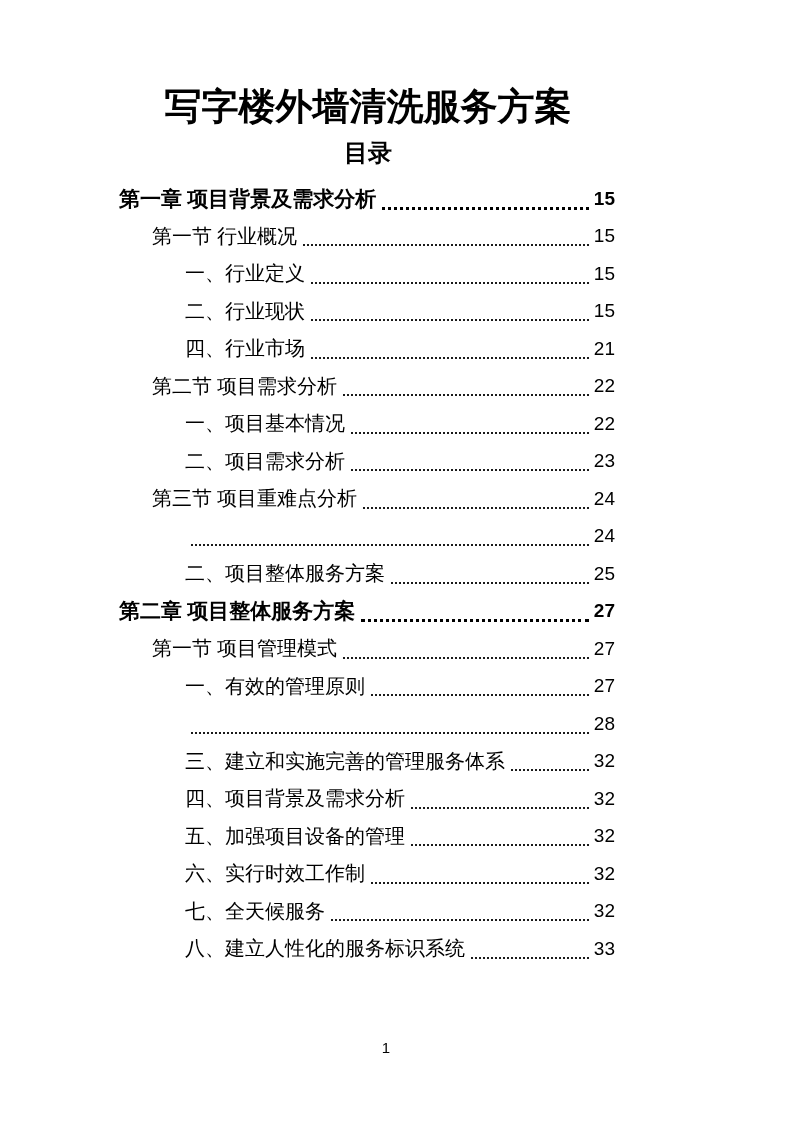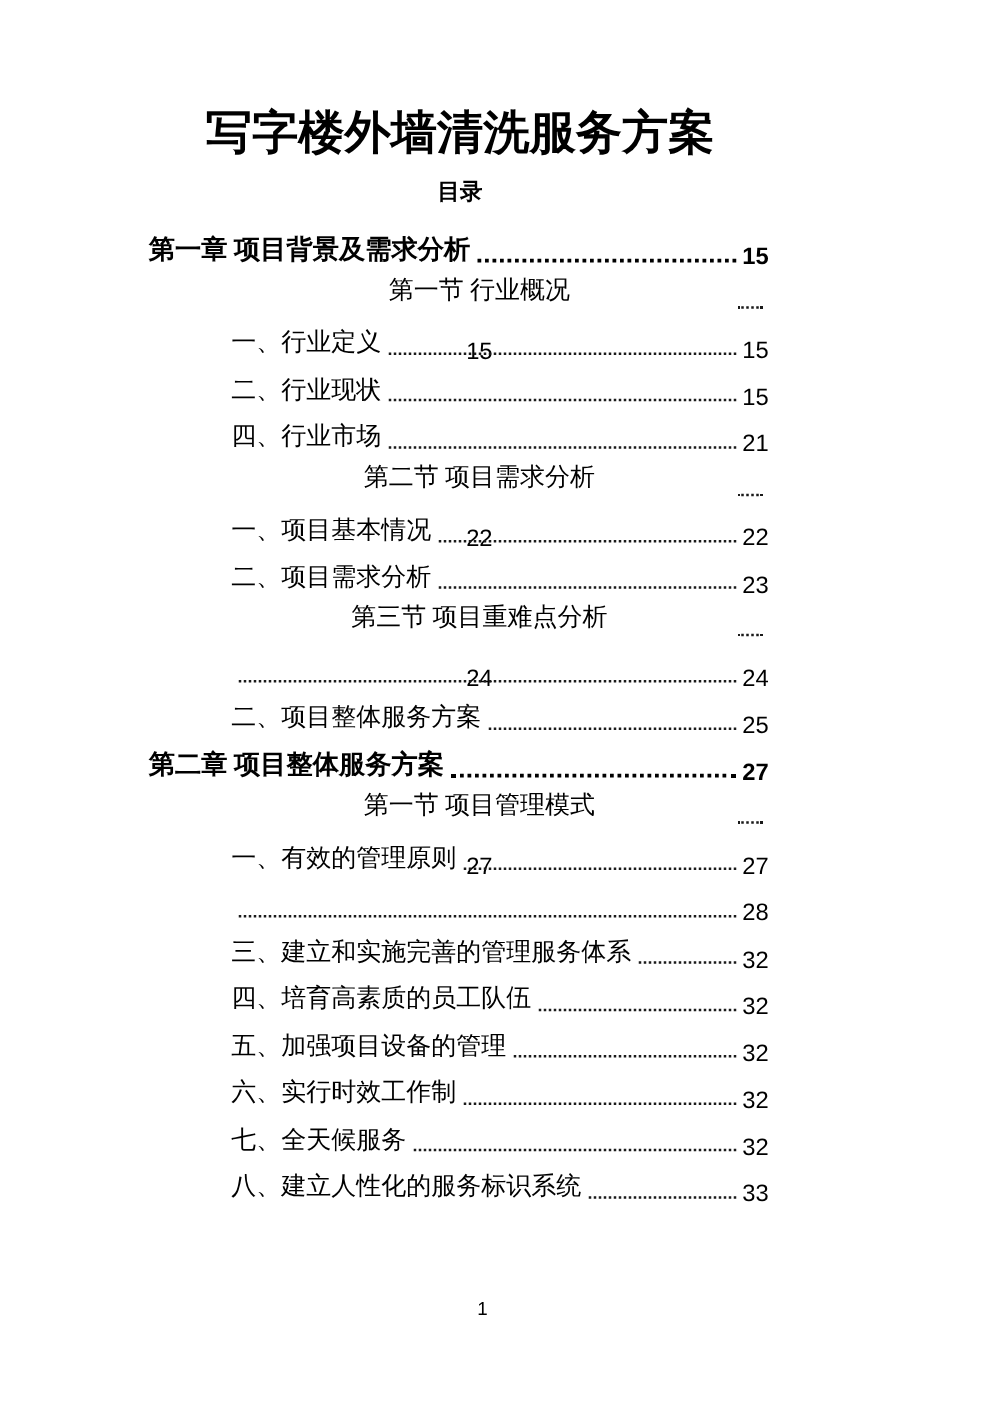--- a/index.html
+++ b/index.html
@@ -27,21 +27,21 @@
     font-weight: 700;
     letter-spacing: 0px;
     margin: 0;
   }
   .toc-heading {
     position: absolute;
     top: 139px;
     left: 0;
     right: 0;
     text-align: center;
-    font-size: 18px;
+    font-size: 24px;
     line-height: 28px;
     font-weight: 700;
     margin: 0;
   }
   .toc {
     position: absolute;
     top: 180px;
     left: 119px;
     right: 121px;
   }
@@ -49,21 +49,21 @@
     display: flex;
     align-items: center;
     height: 37.5px;
     font-size: 20px;
     cursor: default;
   }
   .toc-row.lvl1 {
     font-weight: 700;
     font-size: 21px;
   }
-  .toc-row.lvl2 { padding-left: 33px; flex-direction: column; }
+  .toc-row.lvl2 { padding-left: 33px; }
   .toc-row.lvl3 { padding-left: 66px; }
   .toc-label {
     white-space: nowrap;
     flex: 0 0 auto;
   }
   .toc-leader {
     flex: 1 1 auto;
     border-bottom: 2px dotted #1a1a1a;
     align-self: flex-end;
     margin: 0 5px 9px 6px;
@@ -72,21 +72,20 @@
   }
   .lvl1 .toc-leader {
     border-bottom: 3px dotted #000000;
     margin-bottom: 8px;
   }
   .toc-page {
     flex: 0 0 auto;
     font-family: "Liberation Sans", "DejaVu Sans", sans-serif;
     font-size: 19px;
     text-align: right;
-    margin-top: 15px;
   }
   .lvl1 .toc-page { font-weight: 700; }
   .page-footer {
     position: absolute;
     top: 1036px;
     left: 0;
     right: 0;
     text-align: center;
     padding-left: 36px; 
   }
@@ -178,21 +177,21 @@
       <div class="toc-row lvl3">
     <span class="toc-leader"></span>
     <span class="toc-page">28</span>
   </div>
       <div class="toc-row lvl3">
     <span class="toc-label">三、建立和实施完善的管理服务体系</span>
     <span class="toc-leader"></span>
     <span class="toc-page">32</span>
   </div>
       <div class="toc-row lvl3">
-    <span class="toc-label">四、培育高素质的员工队伍</span>
+    <span class="toc-label">四、项目背景及需求分析</span>
     <span class="toc-leader"></span>
     <span class="toc-page">32</span>
   </div>
       <div class="toc-row lvl3">
     <span class="toc-label">五、加强项目设备的管理</span>
     <span class="toc-leader"></span>
     <span class="toc-page">32</span>
   </div>
       <div class="toc-row lvl3">
     <span class="toc-label">六、实行时效工作制</span>

